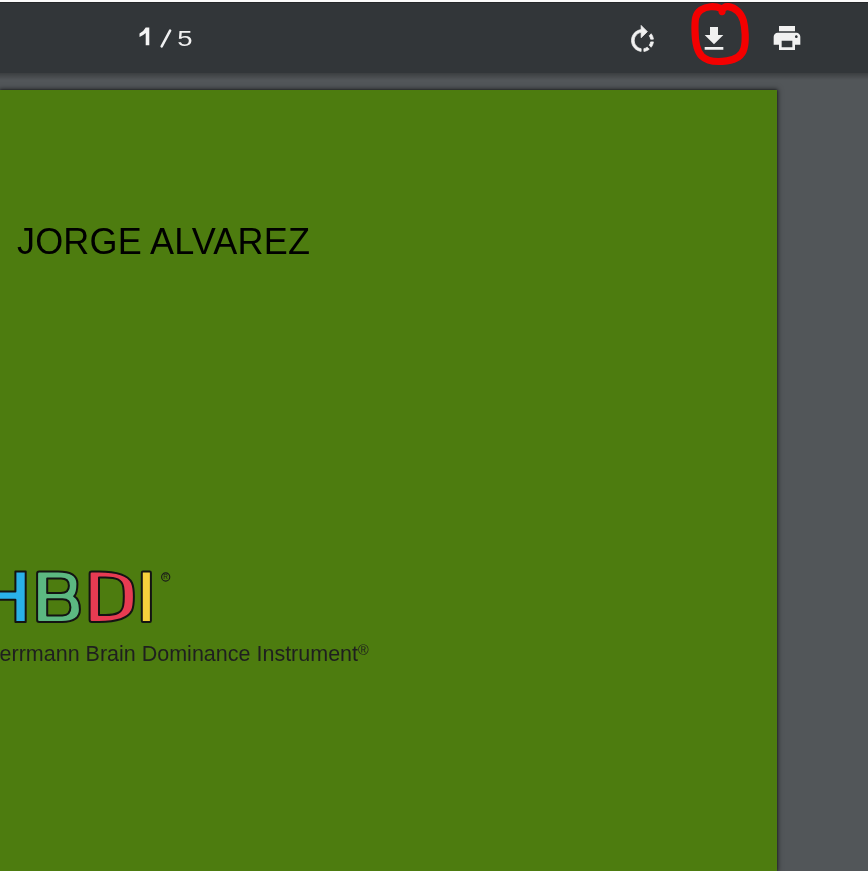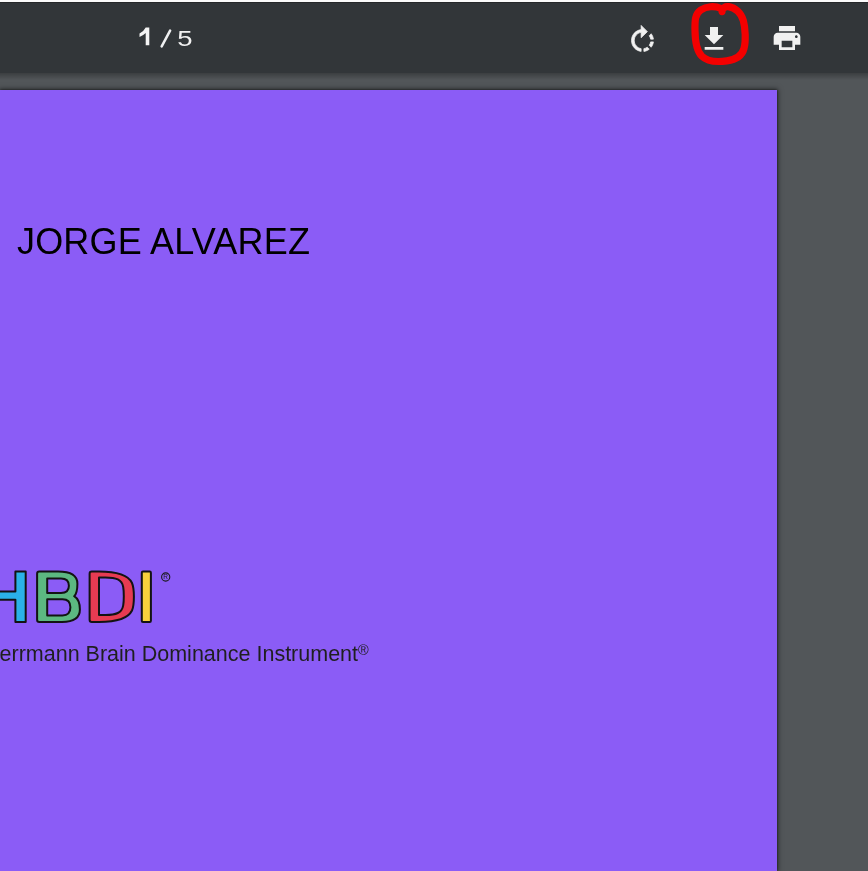--- a/index.html
+++ b/index.html
@@ -5,21 +5,21 @@
   * { margin:0; padding:0; box-sizing:border-box; }
   html,body { width:868px; height:871px; overflow:hidden; }
   body { background:#525659; font-family:"Liberation Sans",sans-serif; position:relative; }
   #topline { position:absolute; top:0; left:0; width:868px; height:1.6px; background:#fbfbfb; z-index:10; }
   #topline2 { position:absolute; top:1.6px; left:0; width:868px; height:1.2px; background:#26282a; z-index:10; }
   #toolbar { position:absolute; top:1px; left:0; width:868px; height:72px; background:#323639; z-index:5; }
   #toolbar-shadow { position:absolute; top:73px; left:0; width:868px; height:7px;
      background:linear-gradient(rgba(0,0,0,0.28), rgba(0,0,0,0)); z-index:5; }
   .tbtext { position:absolute; color:#f1f1f1; white-space:pre; transform:translateX(-50%); z-index:7; }
   #pg5 { left:185px; top:26.3px; font-size:22px; transform:translateX(-50%) scaleX(1.25); }
-  #page { position:absolute; top:90px; left:0; width:777px; height:781px; background:#8b5cf6;
+  #page { position:absolute; top:90px; left:0; width:777px; height:781px; background:#4d7c0f;
      box-shadow: 0 0 5px 1px rgba(0,0,0,0.5), 0 0 2px rgba(0,0,0,0.6); z-index:1; overflow:hidden; }
   #jorge { position:absolute; left:17px; top:131px; font-size:36px; color:#000; letter-spacing:0.18px; white-space:pre; }
   #hbdi { position:absolute; left:-14px; top:479.5px; }
   #herrmann { position:absolute; left:-16px; top:545.7px; line-height:24px; font-size:21.5px; color:#1f1f1f; white-space:pre; }
   #herrmann sup { font-size:14.5px; position:relative; top:2.2px; }
   .icon { position:absolute; z-index:6; }
 </style>
 </head>
 <body>
   <div id="topline"></div>

